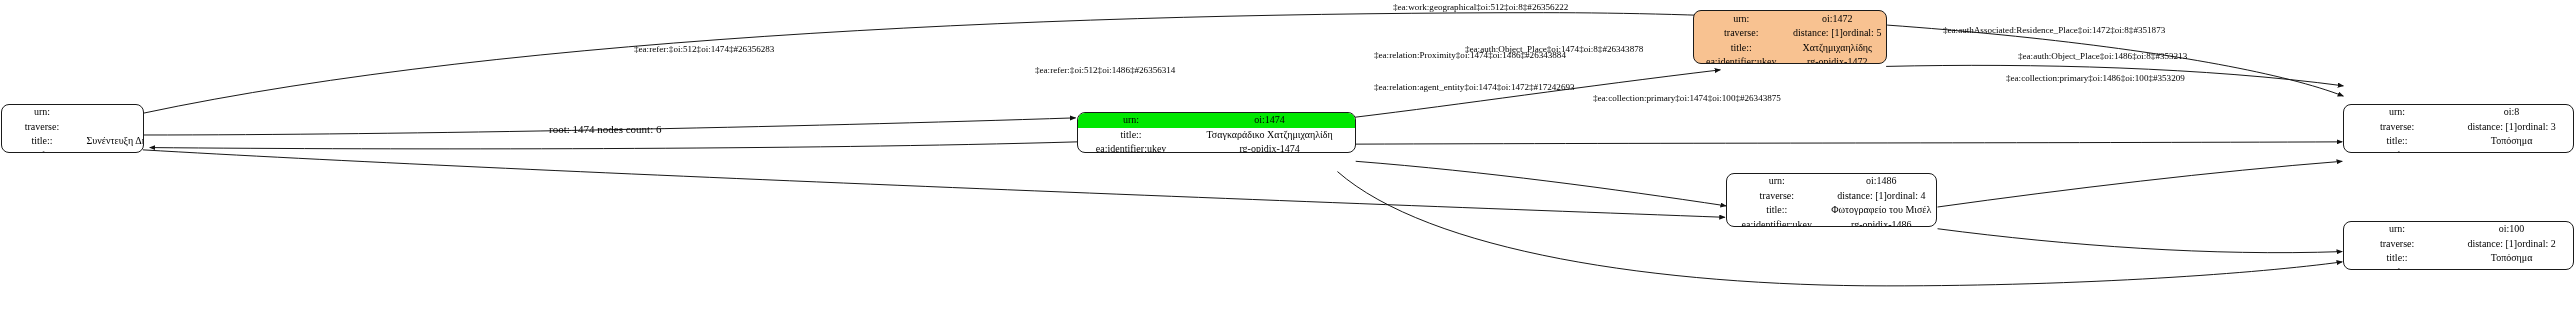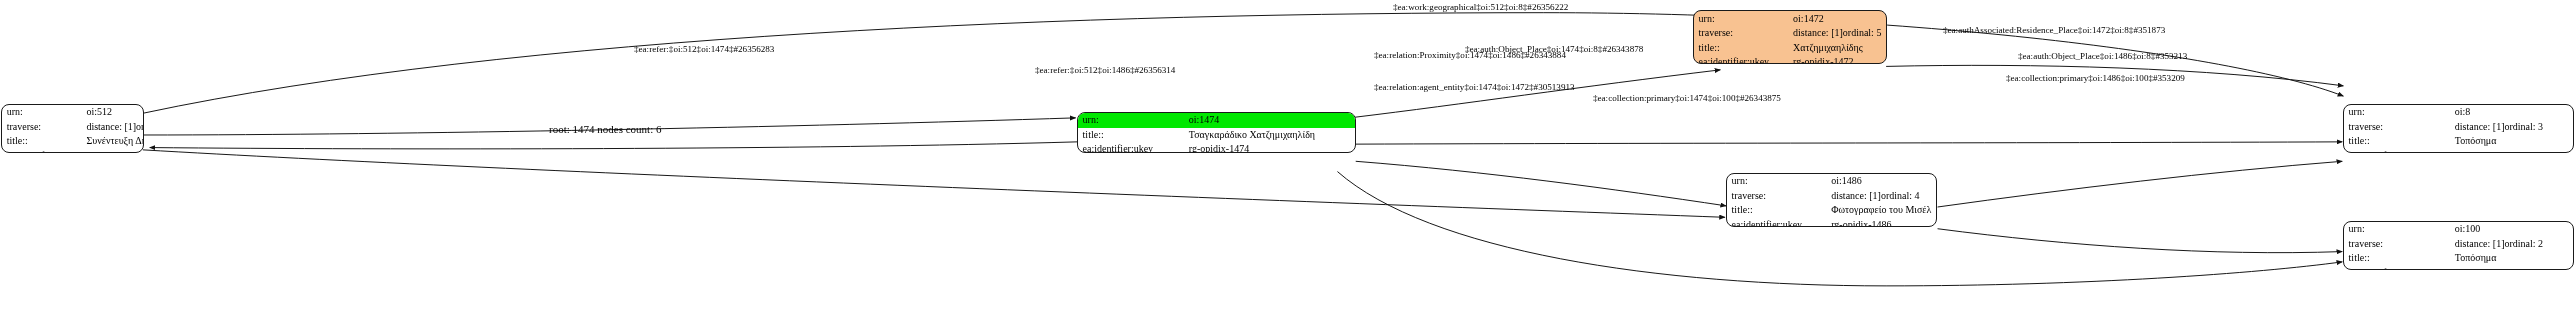--- a/index.html
+++ b/index.html
@@ -4,21 +4,21 @@
 <style>
   html,body{margin:0;padding:0;background:#ffffff;}
   body{width:2576px;height:334px;position:relative;overflow:hidden;
        font-family:"Liberation Serif","DejaVu Serif",serif;color:#000;}
   #canvas{position:absolute;left:0;top:0;width:2576px;height:334px;}
   svg.edges{position:absolute;left:0;top:0;width:2576px;height:334px;pointer-events:none;}
 
   .node{position:absolute;box-sizing:border-box;border:0.9px solid #1a1a1a;
         border-radius:8px;background:#ffffff;overflow:hidden;}
   .node.filled{background:#f8c291;}
-  .node table{border-collapse:collapse;width:100%;height:100%;}
+  .node table{border-collapse:collapse;width:100%;height:100%;text-align:center;}
   .node td{font-size:10px;line-height:1;padding:2.3px 4.6px 2.3px 4.6px;white-space:nowrap;
            vertical-align:middle;}
   .node td.k{width:97px;}
   .node td.v{}
   .hl{background:#00e800;}
   .trav .d{display:inline-block;min-width:49px;}
   .trav .o{display:inline-block;}
 
   .edge-label{position:absolute;font-size:9.1px;line-height:1;white-space:nowrap;
               color:#000;background:transparent;}
@@ -206,21 +206,21 @@
         <td class="k">ea:identifier:ukey</td>
         <td class="v">rg-opidix-100</td>
       </tr>
 
     </tbody>
       </table>
   </div>
 
   <div class="edge-label" style="left: 1393px; top: 2.9px; text-align: center;">‡ea:work:geographical‡oi:512‡oi:8‡#26356222</div>
 
-  <div class="edge-label" style="left: 1374px; top: 83px;">‡ea:relation:agent_entity‡oi:1474‡oi:1472‡#30513913</div>
+  <div class="edge-label" style="left: 1374px; top: 83px;">‡ea:relation:agent_entity‡oi:1474‡oi:1472‡#17242693</div>
 
   <div class="edge-label" style="left: 1943px; top: 26px;">‡ea:authAssociated:Residence_Place‡oi:1472‡oi:8‡#351873</div>
 
   <div class="edge-label" style="left: 634px; top: 45px;">‡ea:refer:‡oi:512‡oi:1474‡#26356283</div>
 
 
   <div class="edge-label" style="left:1465px;top:45px;">‡ea:auth:Object_Place‡oi:1474‡oi:8‡#26343878</div>
 
   <div class="edge-label" style="left: 1374px; top: 51px;">‡ea:relation:Proximity‡oi:1474‡oi:1486‡#26343884</div>
 

